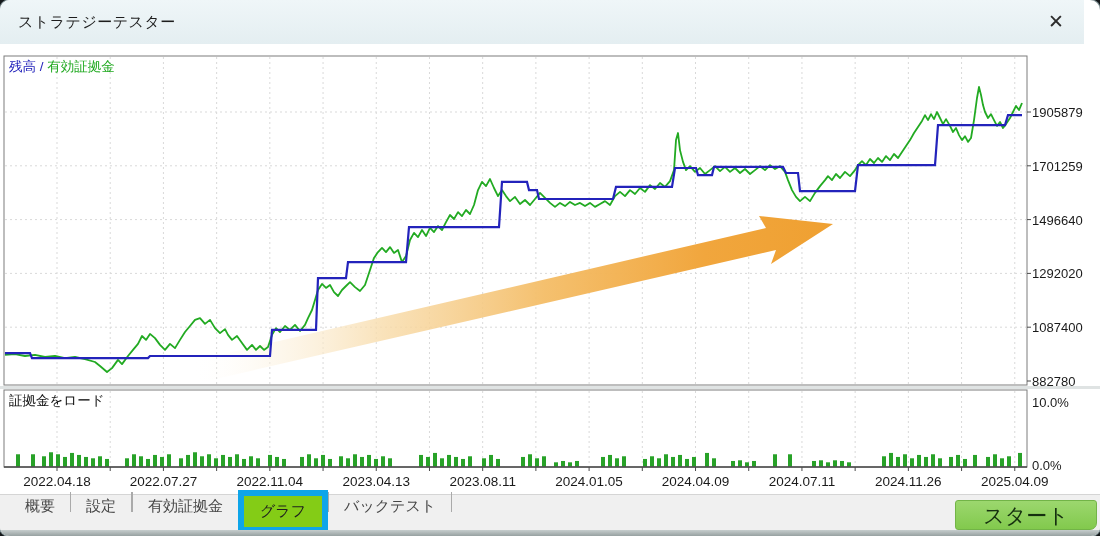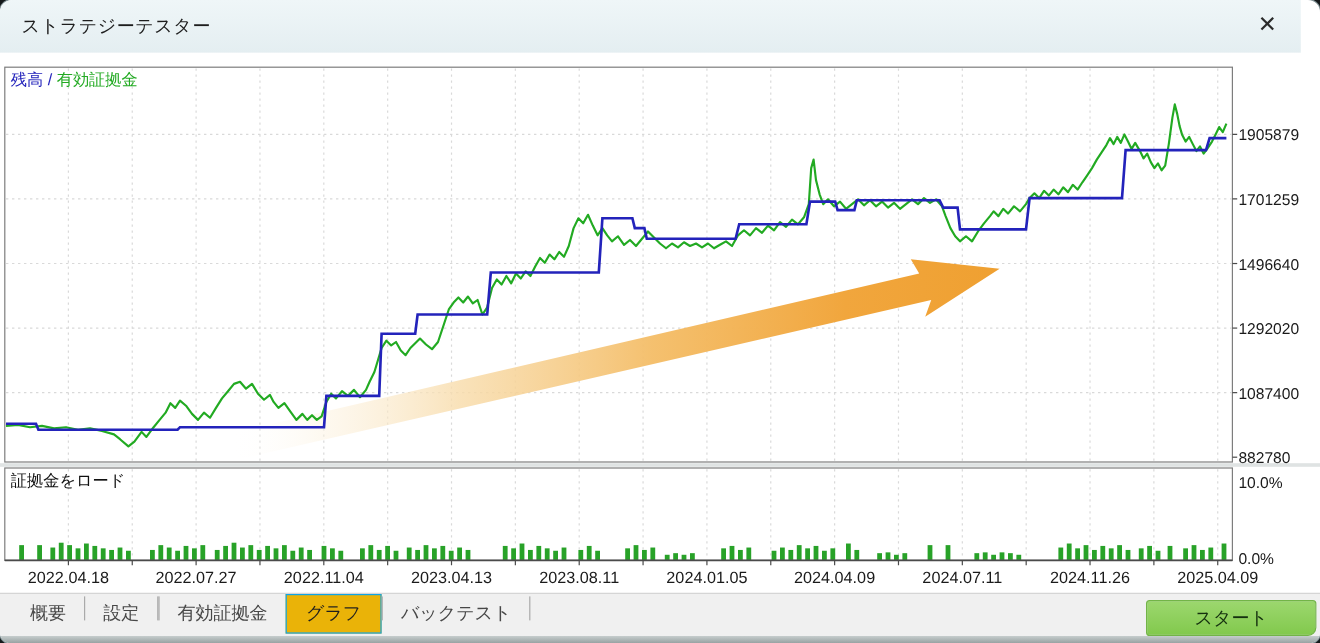--- a/index.html
+++ b/index.html
@@ -4,23 +4,23 @@
 <style>
   html,body{margin:0;padding:0;background:#14181a;font-family:"Liberation Sans","DejaVu Sans",sans-serif;}
   .window{position:relative;width:1100px;height:536px;background:#fff;border-radius:10px 10px 9px 9px;overflow:hidden;box-shadow:0 0 0 1px #7e8f93;}
   .titlebar{position:absolute;top:0;left:0;right:16px;height:44px;background:linear-gradient(#eff6f8,#e4eef1);display:flex;align-items:center;padding:0 18px;box-sizing:border-box;}
   .title{font-size:15px;color:#1d1d1d;letter-spacing:.5px;}
   .close{position:absolute;right:20px;top:9px;font-size:19px;color:#2b2b2b;line-height:26px;cursor:pointer;}
   .chart-area{position:absolute;top:44px;left:0;width:1100px;height:450px;background:#fff;}
   svg text{font-family:"Liberation Sans","DejaVu Sans",sans-serif;}
   .tabbar{position:absolute;top:494px;left:0;right:0;height:36px;background:#f0f0f0;border-top:1px solid #d5d5d5;display:flex;align-items:center;padding-left:10px;box-sizing:border-box;}
   .tab{font-size:15px;color:#474747;padding:5px 15px;white-space:nowrap;cursor:pointer;}
-  .tab.selected{background:#eab308;border:1px solid #0ea5e9;margin-top:-2px;padding:6px 16px;color:#1e1e1e;}
+  .tab.selected{background:#84cc16;border:6px solid #0ea5e9;margin-top:-2px;padding:6px 16px;color:#1e1e1e;}
   .tab-divider{width:1px;height:20px;background:#aaa;flex:0 0 1px;}
-  .start-btn{position:absolute;right:3px;top:5px;width:142px;height:30px;background:linear-gradient(#9cd76e,#82c94d);border:1px solid #72b447;border-radius:3px 3px 7px 3px;font-size:15px;color:#15300f;font-family:inherit;cursor:pointer;}
+  .start-btn{position:absolute;right:3px;top:5px;width:142px;height:30px;background:linear-gradient(#9cd76e,#82c94d);border:1px solid #72b447;border-radius:3px 3px 7px 3px;font-size:21px;color:#15300f;font-family:inherit;cursor:pointer;}
   .bottom-strip{position:absolute;bottom:0;left:0;right:0;height:6px;background:linear-gradient(#c6cdcd,#97a1a1);}
 </style>
 </head>
 <body>
 
 <div class="window">
   <div class="titlebar">
     <span class="title">ストラテジーテスター</span>
     <span class="close">✕</span>
   </div>

